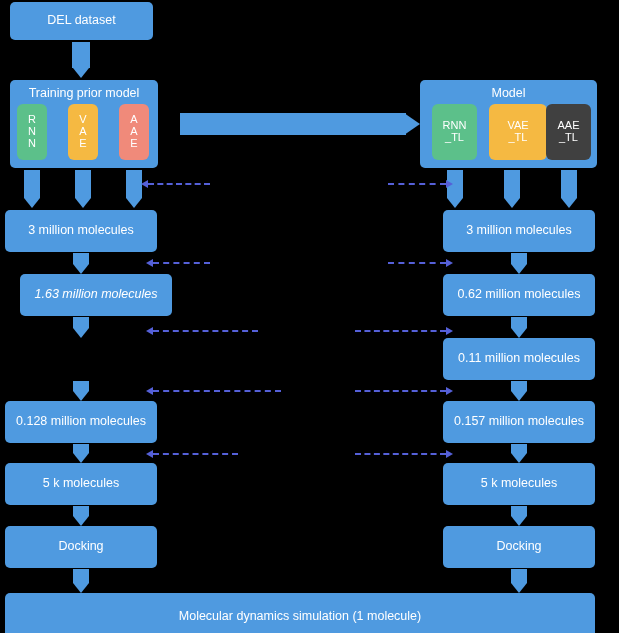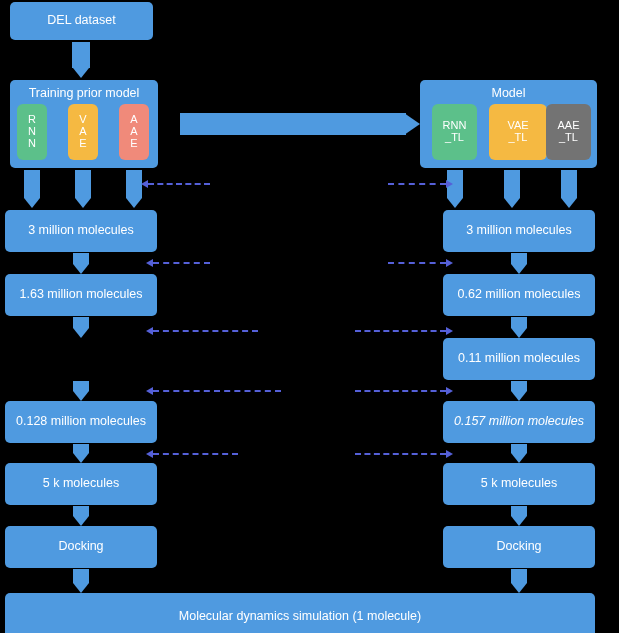--- a/index.html
+++ b/index.html
@@ -156,21 +156,21 @@
     <span class="model-header">Model</span>
   </div>
   <div class="submodel" style="left:432px; top:104px; width:45px; height:56px; background:#5cc08a; white-space:pre;">
     <span>RNN
 _TL</span>
   </div>
   <div class="submodel" style="left:489px; top:104px; width:58px; height:56px; background:#f5b942; white-space:pre;">
     <span>VAE
 _TL</span>
   </div>
-  <div class="submodel" style="left:546px; top:104px; width:45px; height:56px; background:#737373; white-space:pre;">
+  <div class="submodel" style="left:546px; top:104px; width:45px; height:56px; background:#404040; white-space:pre;">
     <span>AAE
 _TL</span>
   </div>
 
   <div class="arrow-v" style="left:24px; top:170px; width:16px; height:38px;">
     <div class="shaft" style="height:28px;"></div>
     <div class="head"></div>
   </div>
   <div class="arrow-v" style="left:75px; top:170px; width:16px; height:38px;">
     <div class="shaft" style="height:28px;"></div>
@@ -190,21 +190,21 @@
     <div class="head"></div>
   </div>
   <div class="arrow-v" style="left:561px; top:170px; width:16px; height:38px;">
     <div class="shaft" style="height:28px;"></div>
     <div class="head"></div>
   </div>
 
   <div class="box" style="left:5px; top:210px; width:152px; height:42px;">
     <span>3 million molecules</span>
   </div>
-  <div class="box" style="left:5px; top:274px; width:152px; height:42px;">
+  <div class="box" style="left:20px; top:274px; width:152px; height:42px;font-style:italic;">
     <span>1.63 million molecules</span>
   </div>
   <div class="box" style="left:5px; top:401px; width:152px; height:42px;">
     <span>0.128 million molecules</span>
   </div>
   <div class="box" style="left:5px; top:463px; width:152px; height:42px;">
     <span>5 k molecules</span>
   </div>
   <div class="box" style="left:5px; top:526px; width:152px; height:42px;">
     <span>Docking</span>
@@ -237,21 +237,21 @@
 
   <div class="box" style="left:443px; top:210px; width:152px; height:42px;">
     <span>3 million molecules</span>
   </div>
   <div class="box" style="left:443px; top:274px; width:152px; height:42px;">
     <span>0.62 million molecules</span>
   </div>
   <div class="box" style="left:443px; top:338px; width:152px; height:42px;">
     <span>0.11 million molecules</span>
   </div>
-  <div class="box" style="left:443px; top:401px; width:152px; height:42px;font-style:italic;">
+  <div class="box" style="left:443px; top:401px; width:152px; height:42px;">
     <span>0.157 million molecules</span>
   </div>
   <div class="box" style="left:443px; top:463px; width:152px; height:42px;">
     <span>5 k molecules</span>
   </div>
   <div class="box" style="left:443px; top:526px; width:152px; height:42px;">
     <span>Docking</span>
   </div>
 
   <div class="arrow-v" style="left:511px; top:253px; width:16px; height:21px;">

